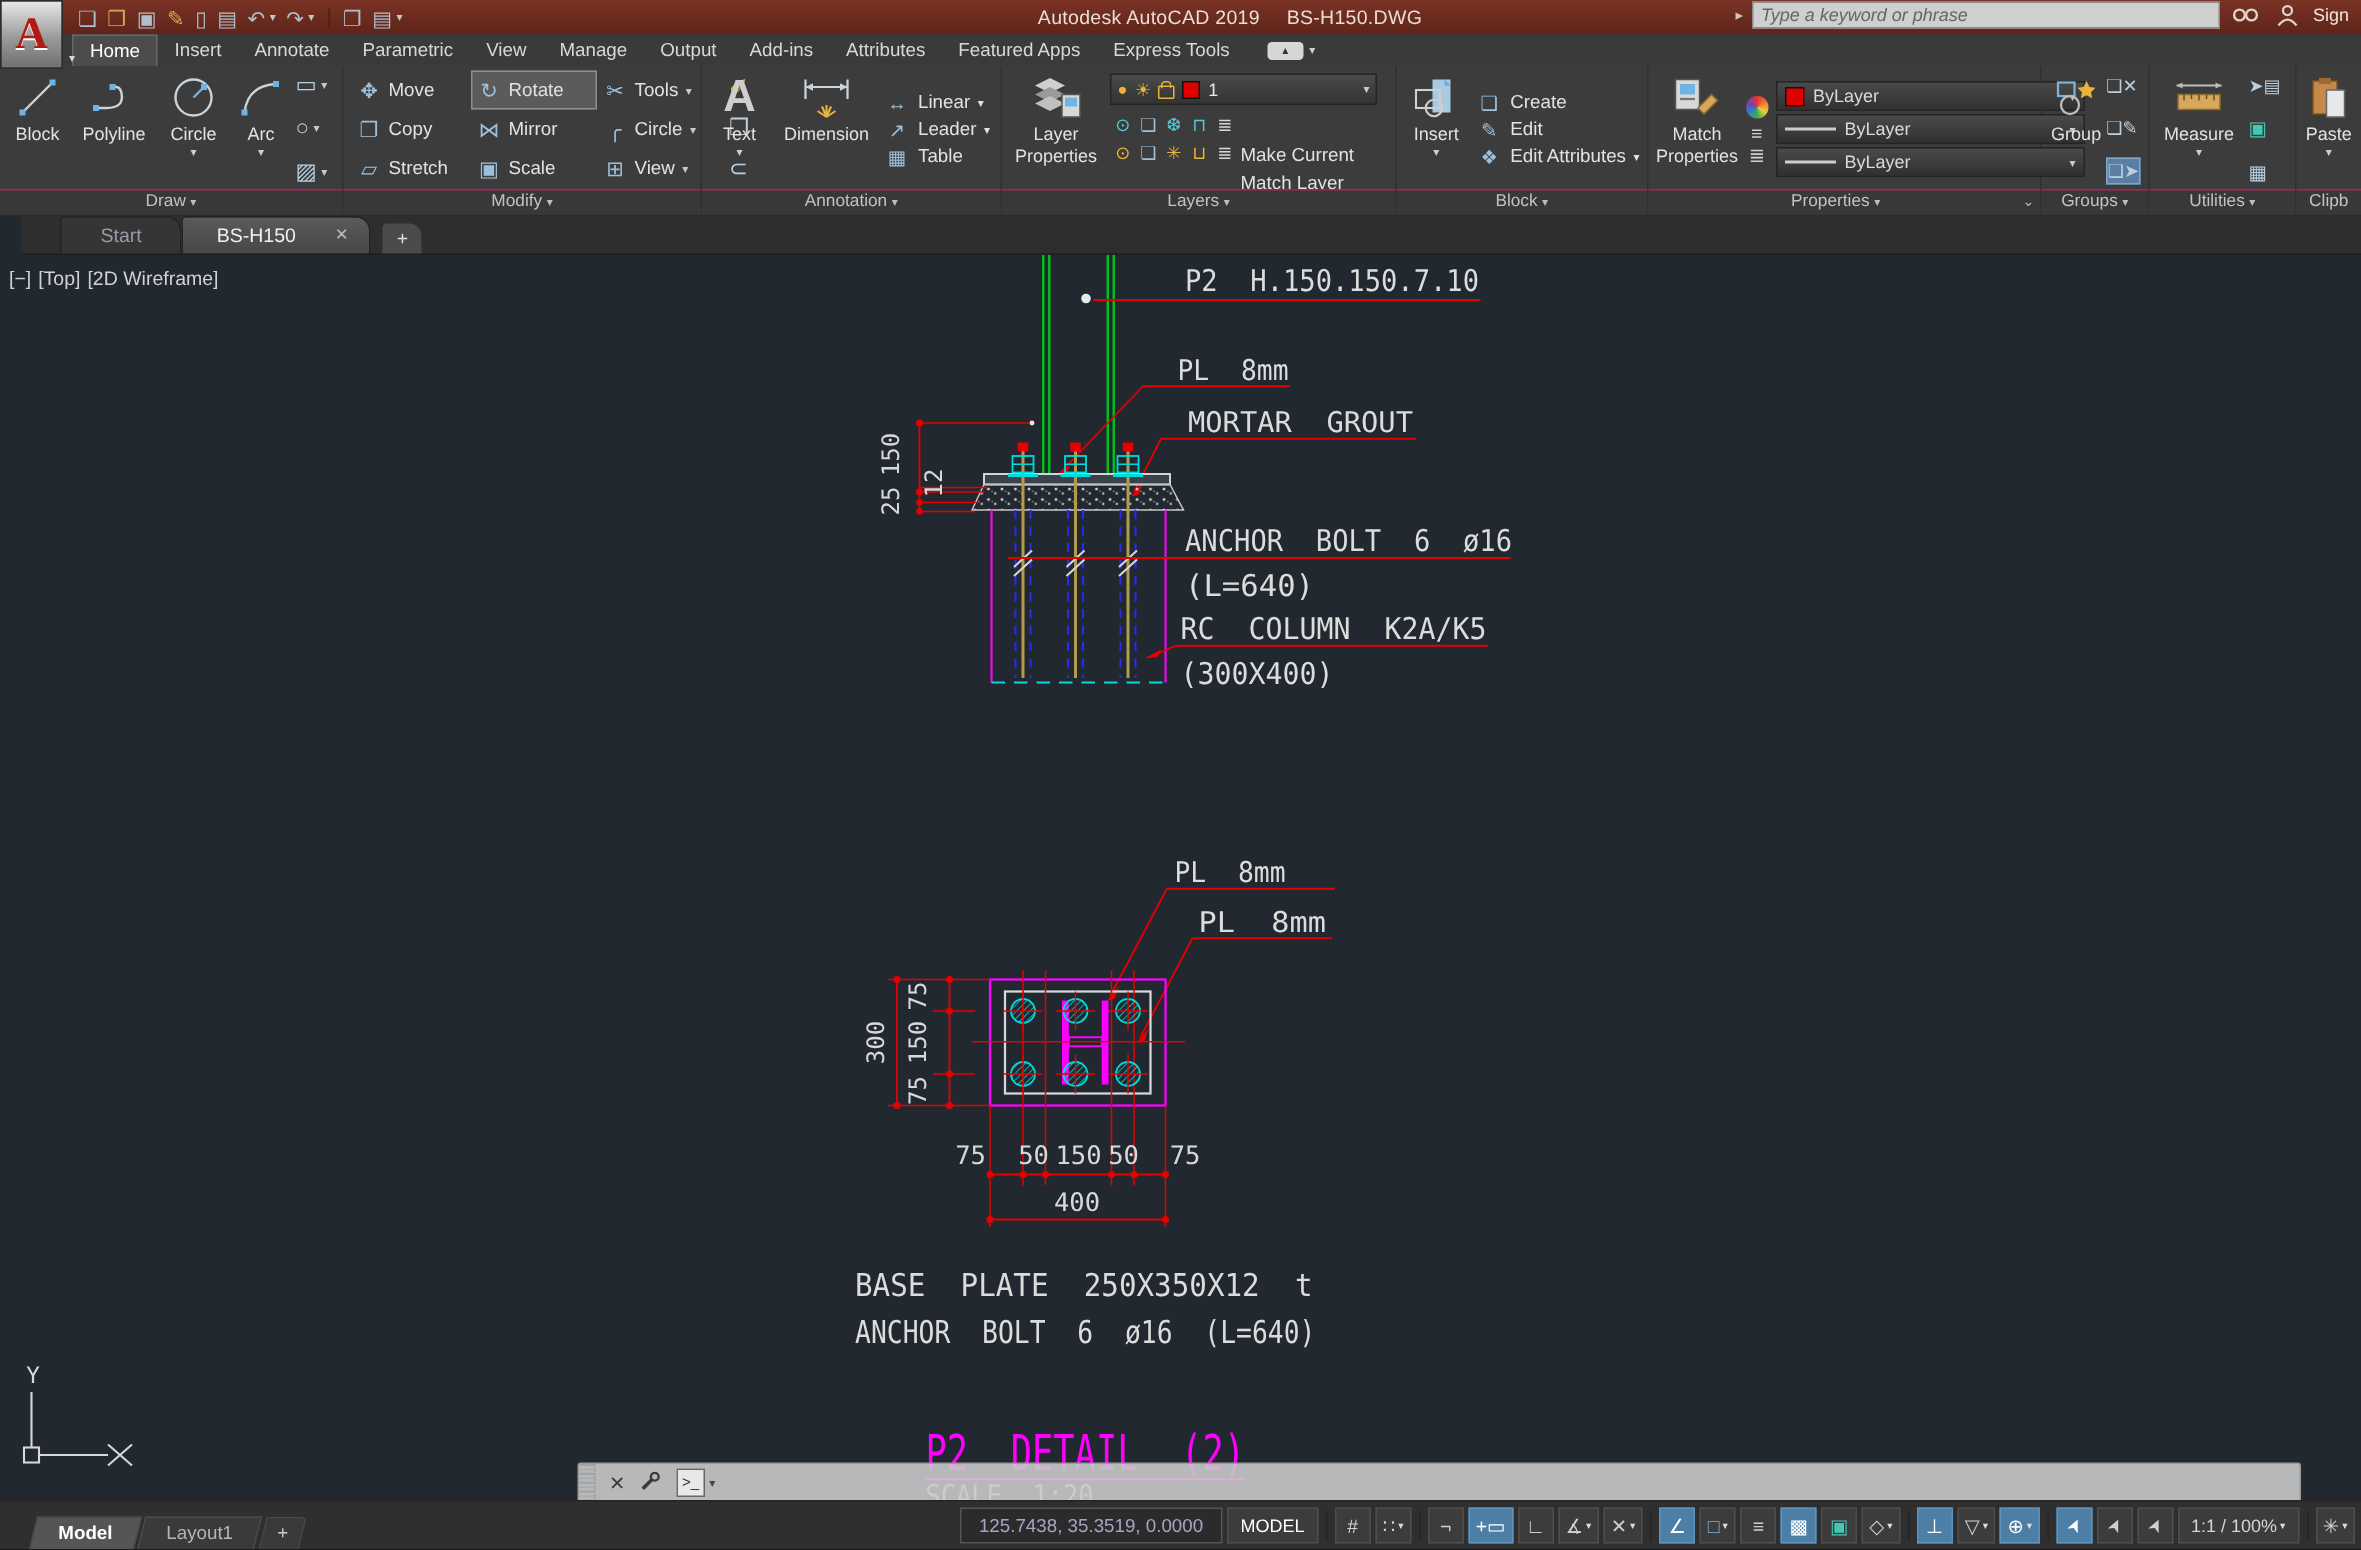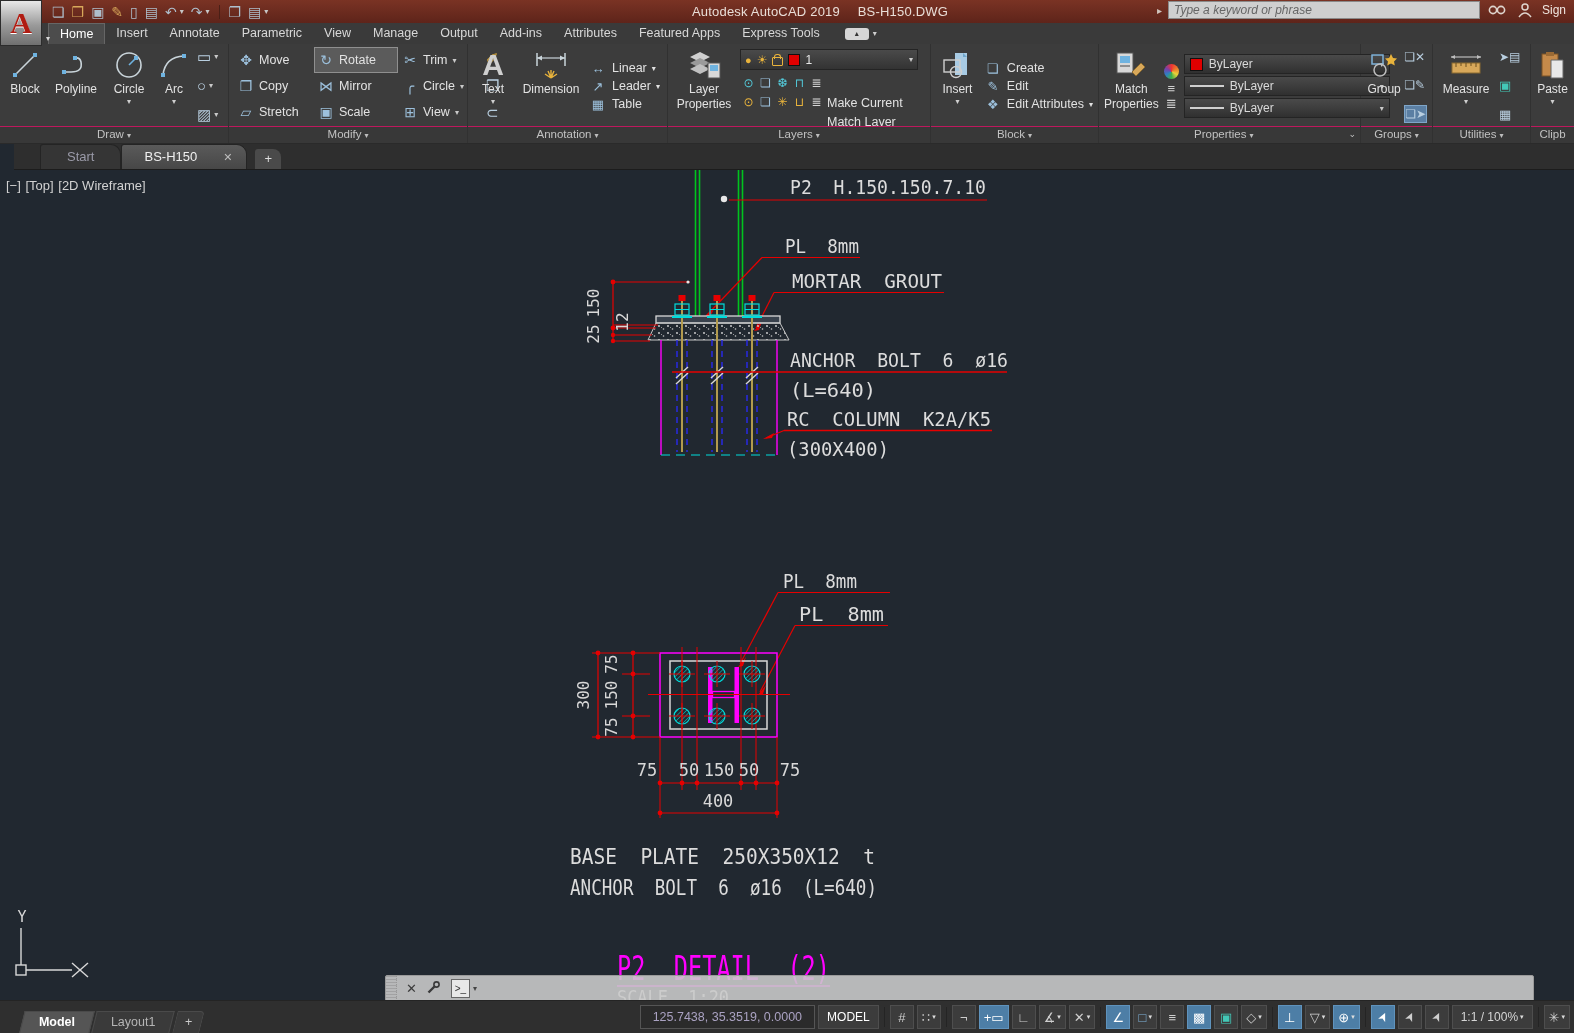--- a/index.html
+++ b/index.html
@@ -255,21 +255,21 @@
           <div class="mbtn">
               <span class="ic">✥</span>
               <span>Move</span>
             </div>
           <div class="mbtn sel">
               <span class="ic">↻</span>
               <span>Rotate</span>
             </div>
           <div class="mbtn">
               <span class="ic">✂</span>
-              <span>Trim</span>
+              <span>Tools</span>
               <span class="dd">▾</span>
             </div>
           <div class="mbtn">
               <span class="ic">❐</span>
               <span>Copy</span>
             </div>
           <div class="mbtn">
               <span class="ic">⋈</span>
               <span>Mirror</span>
             </div>

